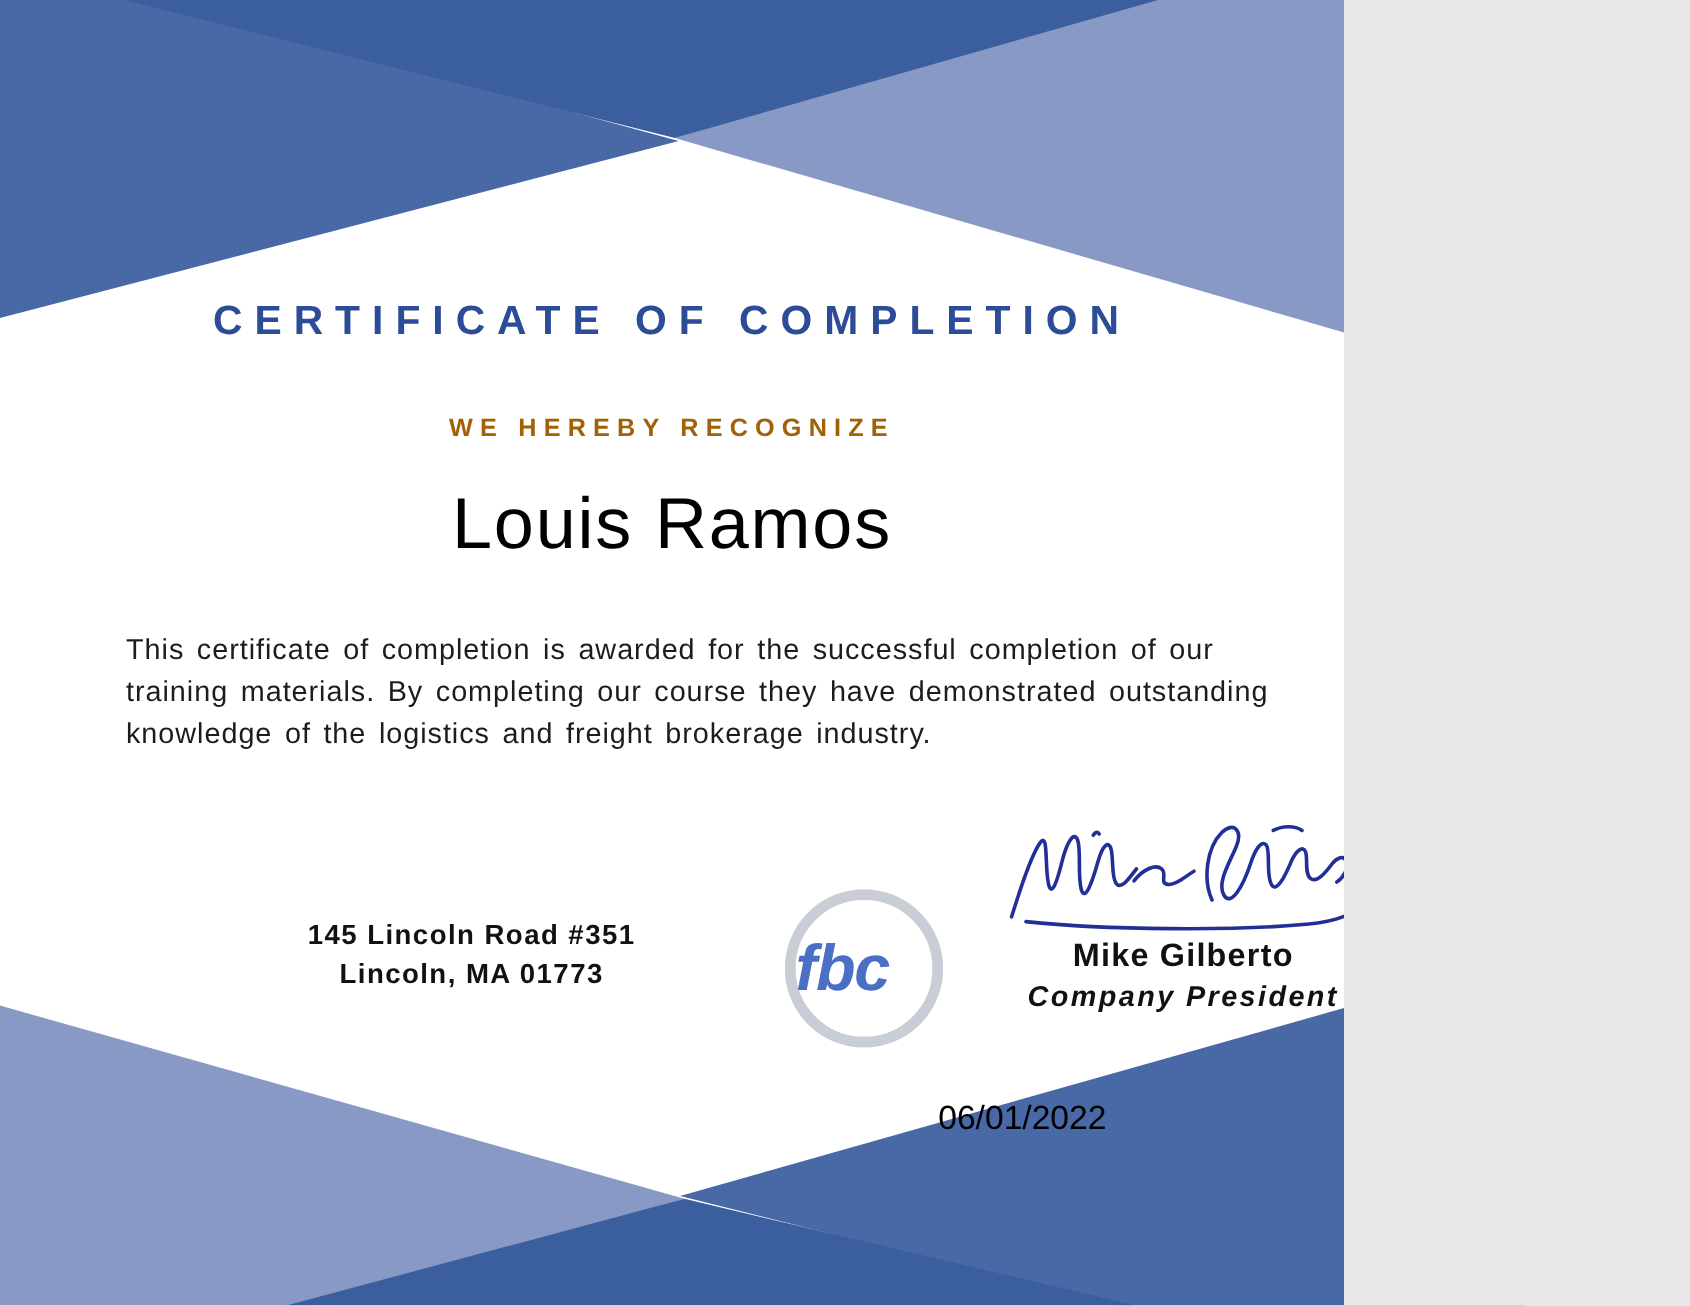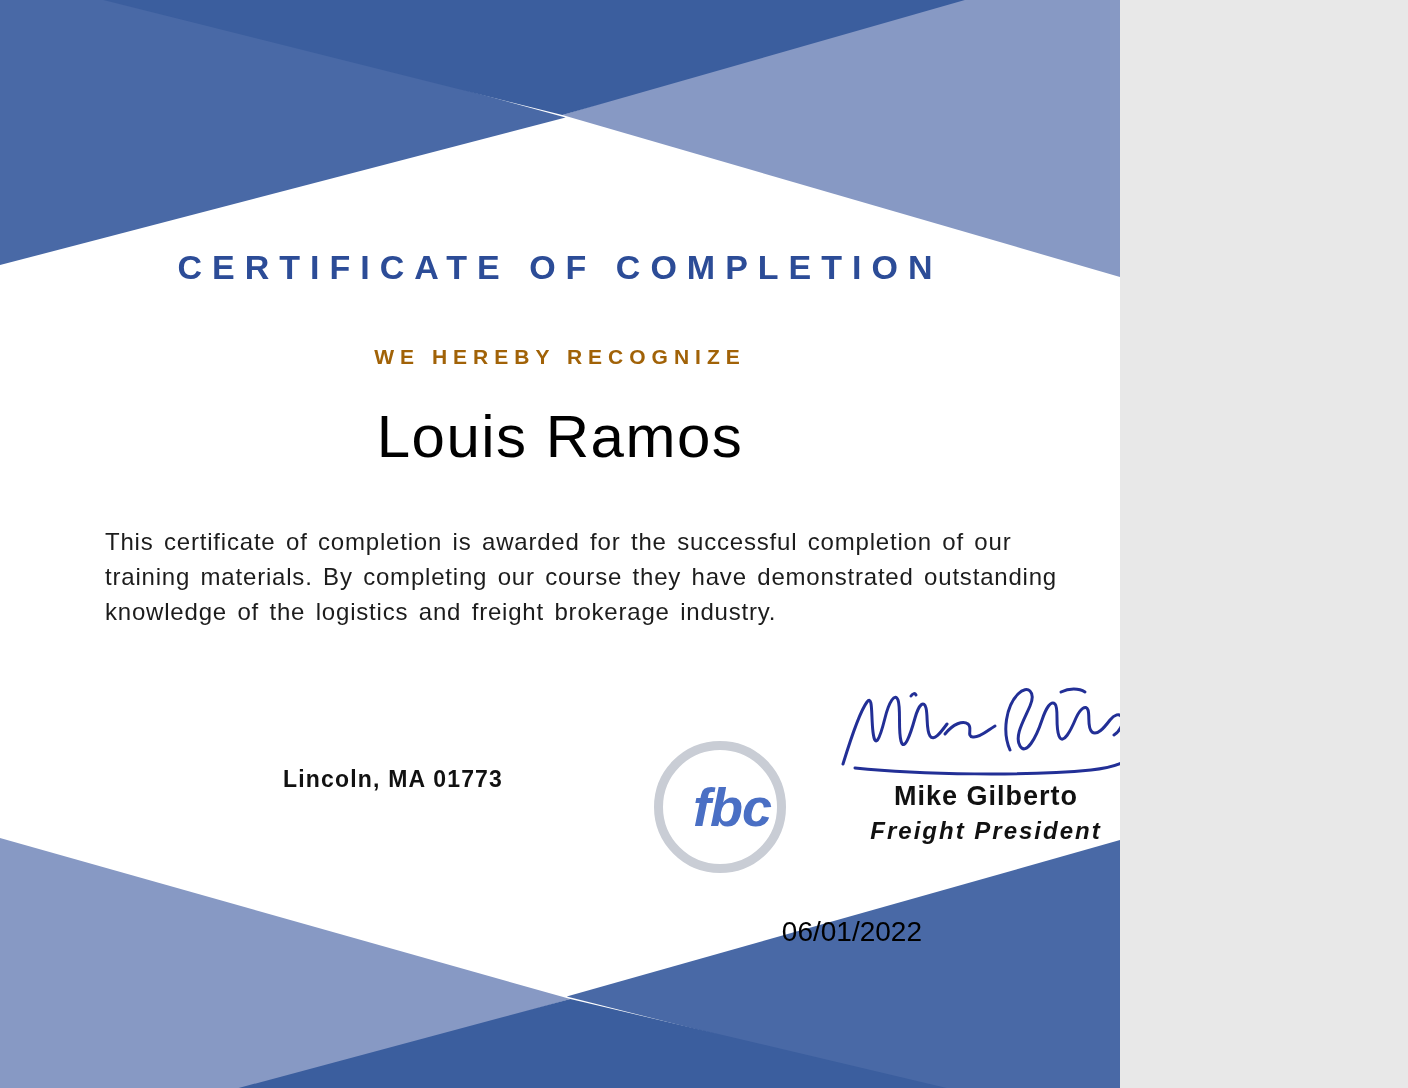--- a/index.html
+++ b/index.html
@@ -33,21 +33,21 @@
     word-spacing:3px;color:#1c1c1c;
   }
   .body-line{white-space:nowrap;}
   .issuer-block{
     position:absolute;left:93px;top:763px;width:600px;text-align:center;
     font-size:23px;font-weight:bold;letter-spacing:1.2px;line-height:32px;color:#111111;
   }
   .logo-circle{
     position:absolute;left:654px;top:741px;width:114px;height:114px;
     border:9px solid #c9cdd5;border-radius:50%;background:#ffffff;
-    display:flex;align-items:center;justify-content:flex-end;
+    display:flex;align-items:center;justify-content:flex-start;
   }
   .logo-text{
     font-size:54px;font-weight:bold;font-style:italic;color:#4a6fc4;
     letter-spacing:-1px;padding-right:6px;
   }
   .signature-svg{position:absolute;left:825px;top:678px;width:330px;height:100px;}
   .signatory-block{position:absolute;left:836px;top:781px;width:300px;text-align:center;}
   .signatory-name{
     font-size:27px;font-weight:bold;letter-spacing:1px;color:#111111;white-space:nowrap;
   }
@@ -80,37 +80,38 @@
 
     <div class="recipient-name">Louis Ramos</div>
 
     <div class="body-paragraph">
       <div class="body-line">This certificate of completion is awarded for the successful completion of our</div>
       <div class="body-line">training materials. By completing our course they have demonstrated outstanding</div>
       <div class="body-line">knowledge of the logistics and freight brokerage industry.</div>
     </div>
 
     <div class="issuer-block">
+      <div>145 Lincoln Road #351</div>
       <div>Lincoln, MA 01773</div>
     </div>
 
     <div class="logo-circle">
       <span class="logo-text">fbc</span>
     </div>
 
     <svg class="signature-svg" viewBox="0 0 330 100" fill="none" stroke="#222f96" stroke-width="3" stroke-linecap="round" stroke-linejoin="round">
       <path d="M18 86 C26 60 36 32 42 24 C48 16 46 38 48 54 C50 70 54 64 60 40 C64 24 70 14 73 22 C76 30 73 52 76 63 C79 74 85 58 90 40 C94 26 99 22 101 30 C103 38 101 52 105 58 C109 64 116 54 122 46"></path>
       <path d="M86 18 C88 15 90 15 91 17"></path>
       <path d="M120 56 C128 46 138 42 143 46 C148 50 141 58 148 59 C155 60 163 52 170 48"></path>
       <path d="M185 72 C177 54 181 28 193 16 C203 6 211 14 205 28 C199 42 189 58 195 68 C201 78 211 60 217 42 C221 30 226 22 230 26 C234 30 230 48 234 58 C238 68 246 52 251 40 C255 31 261 26 263 32 C265 38 262 50 267 54 C272 58 279 50 285 42 C289 37 295 34 297 40 C299 46 294 54 289 57"></path>
       <path d="M236 14 C244 10 254 10 260 14"></path>
       <path d="M30 90 C96 97 204 98 266 92 C296 89 310 80 312 70 C314 61 305 58 301 65 C297 72 304 80 322 74"></path>
     </svg>
 
     <div class="signatory-block">
       <div class="signatory-name">Mike Gilberto</div>
-      <div class="signatory-title">Freight President</div>
+      <div class="signatory-title">Company President</div>
     </div>
 
     <div class="cert-date">06/01/2022</div>
 
   </div>
 </div>
 
 </body></html>

